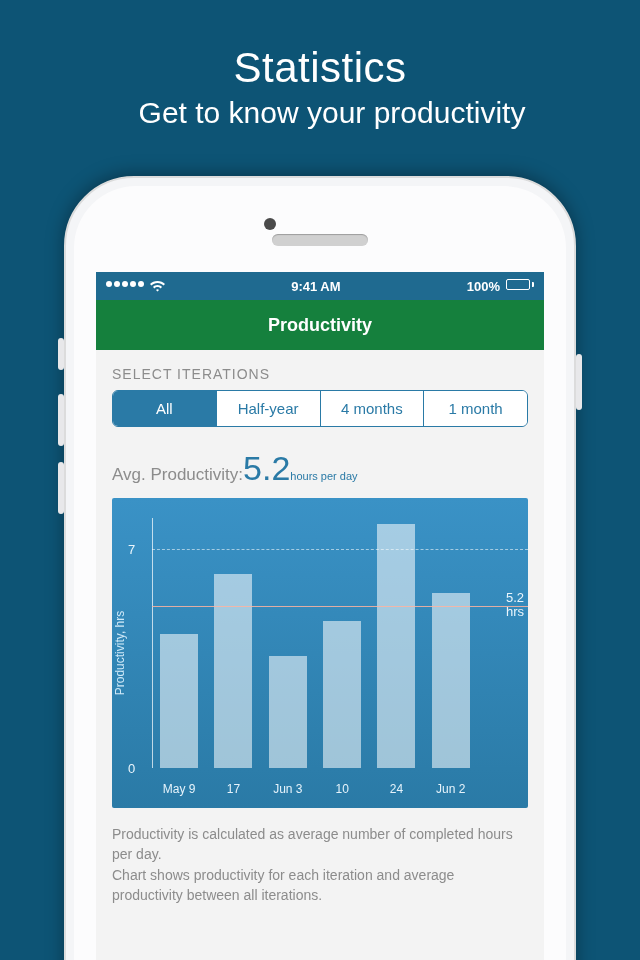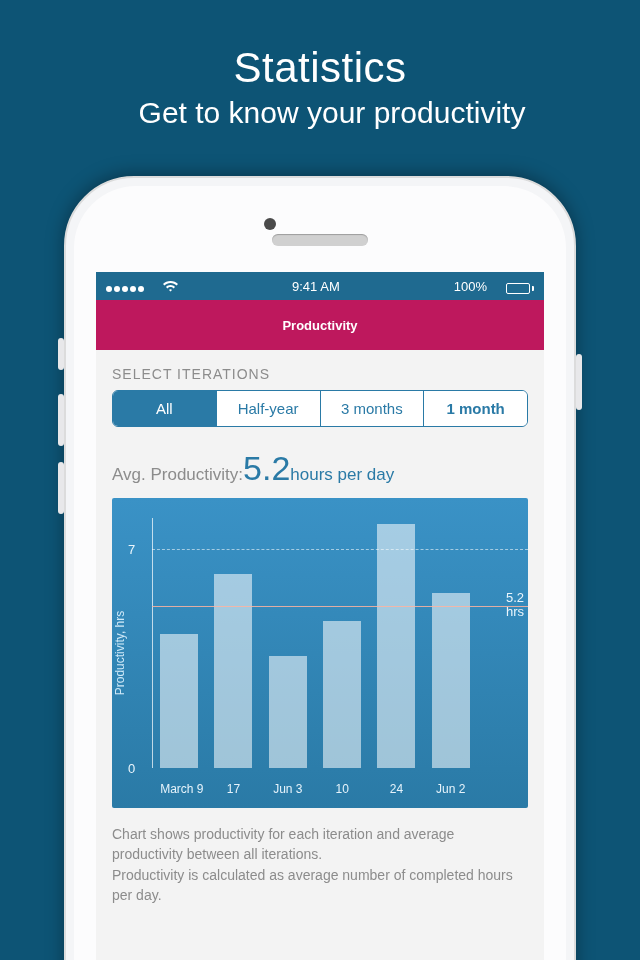--- a/index.html
+++ b/index.html
@@ -62,42 +62,42 @@
     overflow: hidden;
   }
 
   .statusbar {
     height: 28px;
     background: #1f6a90;
     color: #fff;
     display: flex; align-items: center; justify-content: space-between;
     padding: 0 10px;
     font-size: 13px;
-    font-weight: 400;
-  }
-  .sb-left, .sb-right { display: flex; align-items: flex-end; gap: 19px; }
+    font-weight: 700;
+  }
+  .sb-left, .sb-right { display: flex; align-items: flex-start; gap: 6px; }
   .signal { display: flex; gap: 2px; }
   .signal span { width: 6px; height: 6px; border-radius: 50%; background: #fff; }
   .wifi-icon svg { display: block; }
   .battery {
     display: inline-flex; align-items: center; gap: 2px;
   }
   .battery-body {
     width: 24px; height: 11px; border: 1px solid #fff; border-radius: 2px;
     padding: 1px;
   }
   .battery-fill { width: 100%; height: 100%; background: #fff; }
   .battery-cap { width: 2px; height: 5px; background: #fff; border-radius: 0 1px 1px 0; }
 
   .navbar {
     height: 50px;
-    background: #be185d;
+    background: #15803d;
     color: #fff;
     display: flex; align-items: center; justify-content: center;
-    font-size: 13px; font-weight: 600;
+    font-size: 18px; font-weight: 600;
   }
 
   .content {
     padding: 16px 16px 0 16px;
   }
 
   .iterations-label {
     color: #8c8c8c;
     font-size: 14px;
     letter-spacing: 1px;
@@ -113,35 +113,35 @@
   .segmented .seg {
     flex: 1;
     text-align: center;
     padding: 9px 0;
     font-size: 15px;
     color: #2a7aa6;
     background: #fff;
     border-right: 1.5px solid #2a7aa6;
     cursor: pointer;
   }
-  .segmented .seg:last-child { border-right: none; font-weight: bold; }
+  .segmented .seg:last-child { border-right: none; }
   .segmented .seg.active { background: #2a7aa6; color: #fff; }
 
   .avg-line {
     margin-top: 22px;
     font-size: 17px;
     color: #8c8c8c;
     display: flex; align-items: baseline; 
   }
   .avg-value {
     color: #2a7aa6;
     font-size: 34px;
     font-weight: 400;
   }
-  .avg-unit { color: #2a7aa6; font-size: 17px; }
+  .avg-unit { color: #2a7aa6; font-size: 11px; }
 
   .chart-box {
     margin-top: 10px;
     background: linear-gradient(180deg, #3a92c6 0%, #2a7aa6 100%);
     border-radius: 2px;
     height: 310px;
     position: relative;
     color: #dff0fb;
     padding: 14px 12px 8px 40px;
   }
@@ -260,21 +260,21 @@
       <div class="navbar">
         <span>Productivity</span>
       </div>
 
       <div class="content">
         <div class="iterations-label">SELECT ITERATIONS</div>
 
         <div class="segmented">
           <div class="seg active">All</div>
           <div class="seg">Half-year</div>
-          <div class="seg">3 months</div>
+          <div class="seg">4 months</div>
           <div class="seg">1 month</div>
         </div>
 
         <div class="avg-line">
           <span>Avg. Productivity:</span>
           <span class="avg-value">5.2</span>
           <span class="avg-unit">hours per day</span>
         </div>
 
         <div class="chart-box">
@@ -289,30 +289,30 @@
                 <div class="bar" style="height: 97.5%;"></div>
                 <div class="bar" style="height: 70%;"></div>
               </div>
           <div class="gridline" style="top: 12.5%;"></div>
               <div class="tick" style="top: 12.5%;">7</div>
               <div class="tick" style="top: 100%;">0</div>
               <div class="avg-marker" style="top: 35%;"></div>
               <div class="avg-text" style="top: 35%;">5.2<br>hrs</div>
             </div>
           <div class="xlabels" id="xlabels">
-              <span>March 9</span>
+              <span>May 9</span>
               <span>17</span>
               <span>Jun 3</span>
               <span>10</span>
               <span>24</span>
               <span>Jun 2</span>
             </div>
         </div>
 
         <div class="footer-note">
+          <div>Productivity is calculated as average number of completed hours per day.</div>
           <div>Chart shows productivity for each iteration and average productivity between all iterations.</div>
-          <div>Productivity is calculated as average number of completed hours per day.</div>
         </div>
       </div>
 
     </div>
   </div>
 </div>
 
 </body></html>

